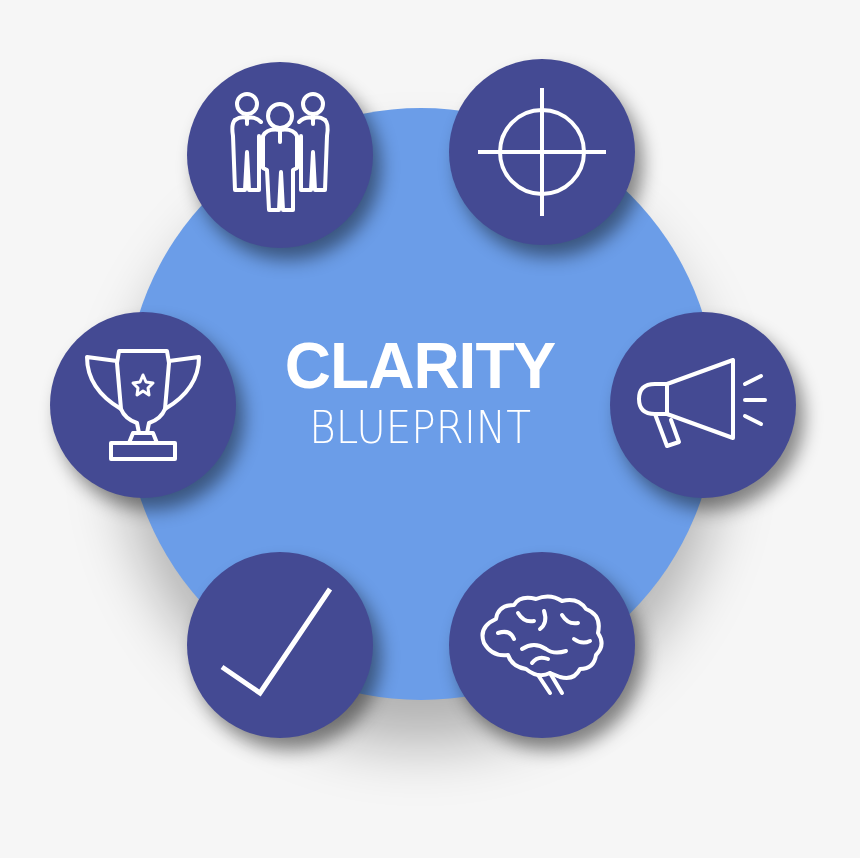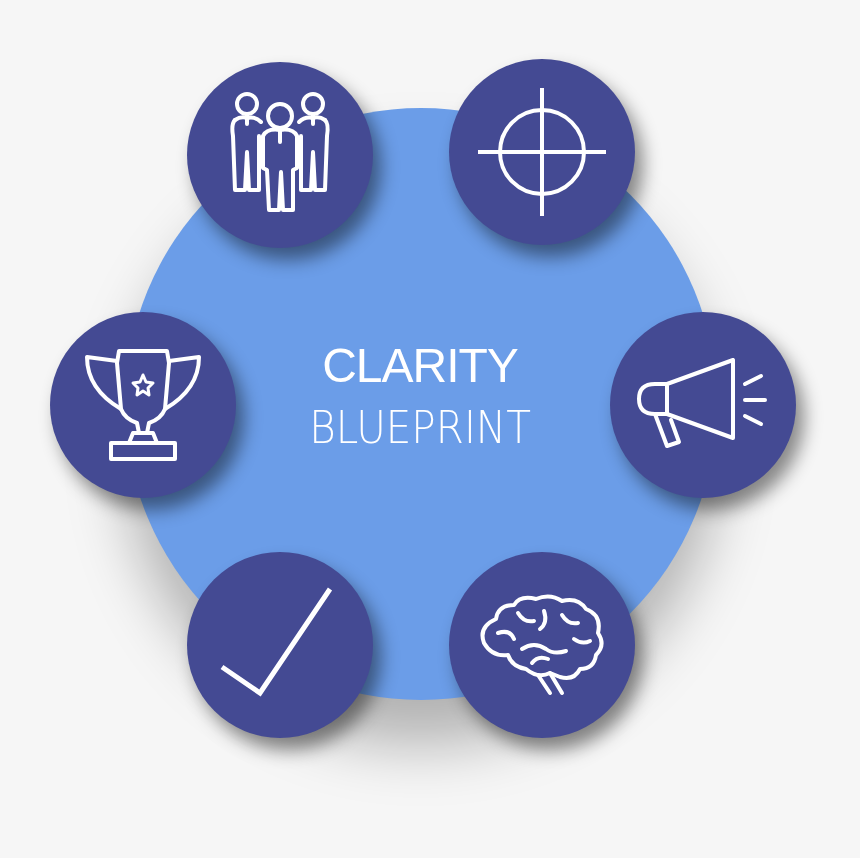--- a/index.html
+++ b/index.html
@@ -19,22 +19,22 @@
       box-shadow: 0 45px 60px rgba(0,0,0,0.28);
     }
     .center-text {
       position: absolute;
       left: 220px; top: 330px;
       width: 400px;
       text-align: center;
       color: #ffffff;
     }
     .title {
-      font-weight: normal;
-      font-size: 48px;
+      font-weight: bold;
+      font-size: 64px;
       letter-spacing: -1px;
       line-height: 72px;
       display: block;
     }
     .subtitle {
       font-weight: normal;
       font-size: 44px;
       line-height: 52px;
       display: block;
       letter-spacing: 0px;

